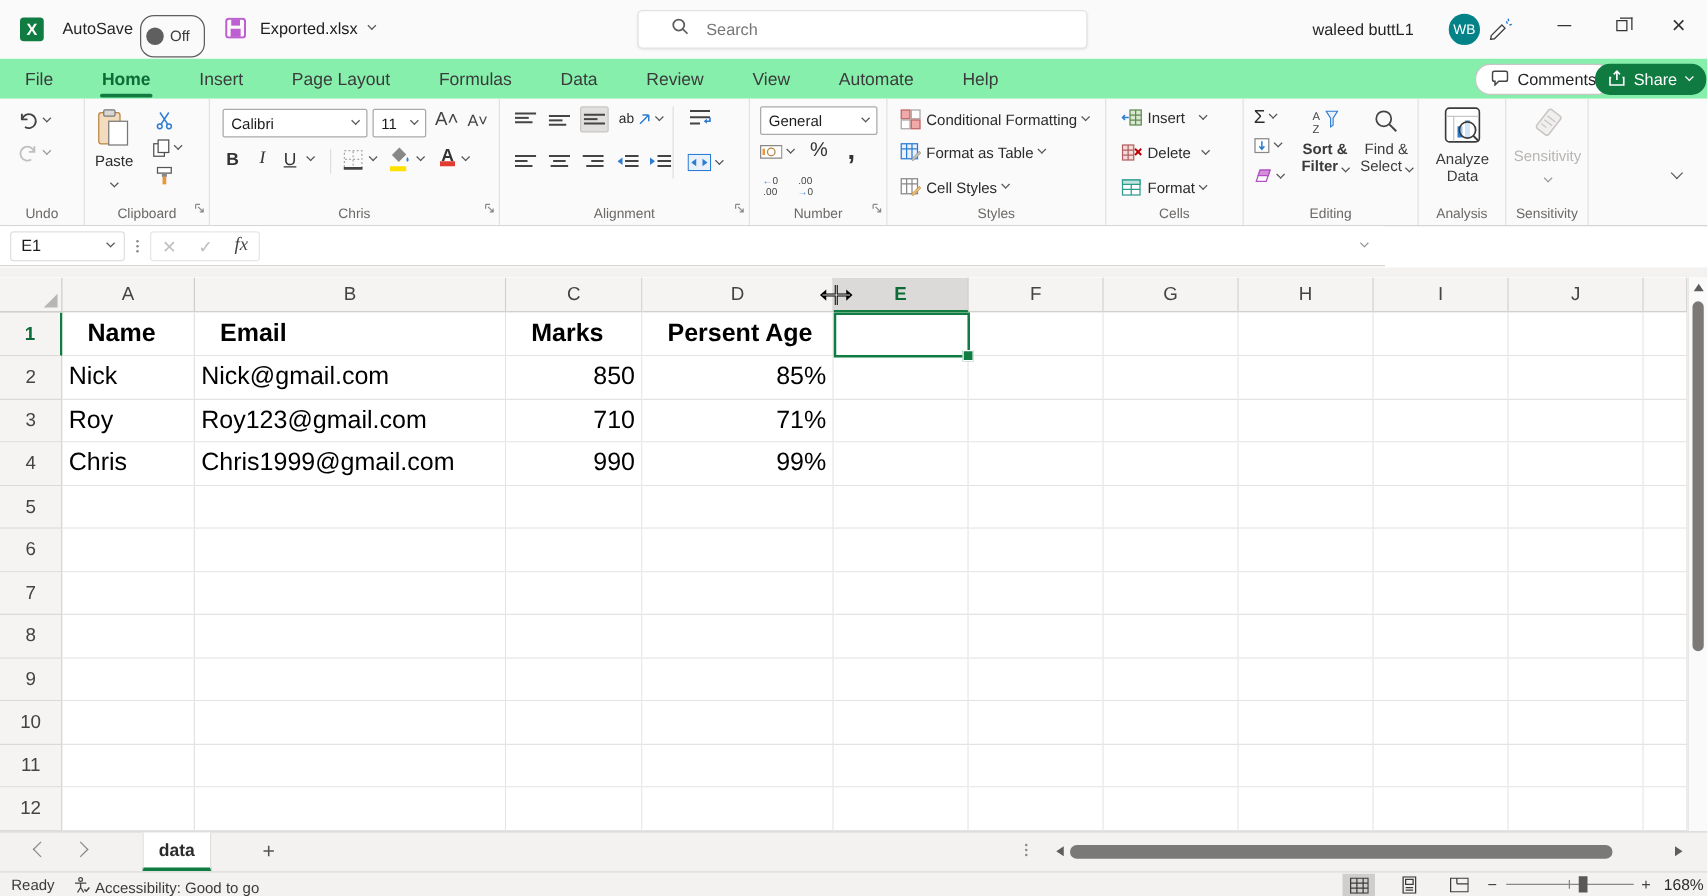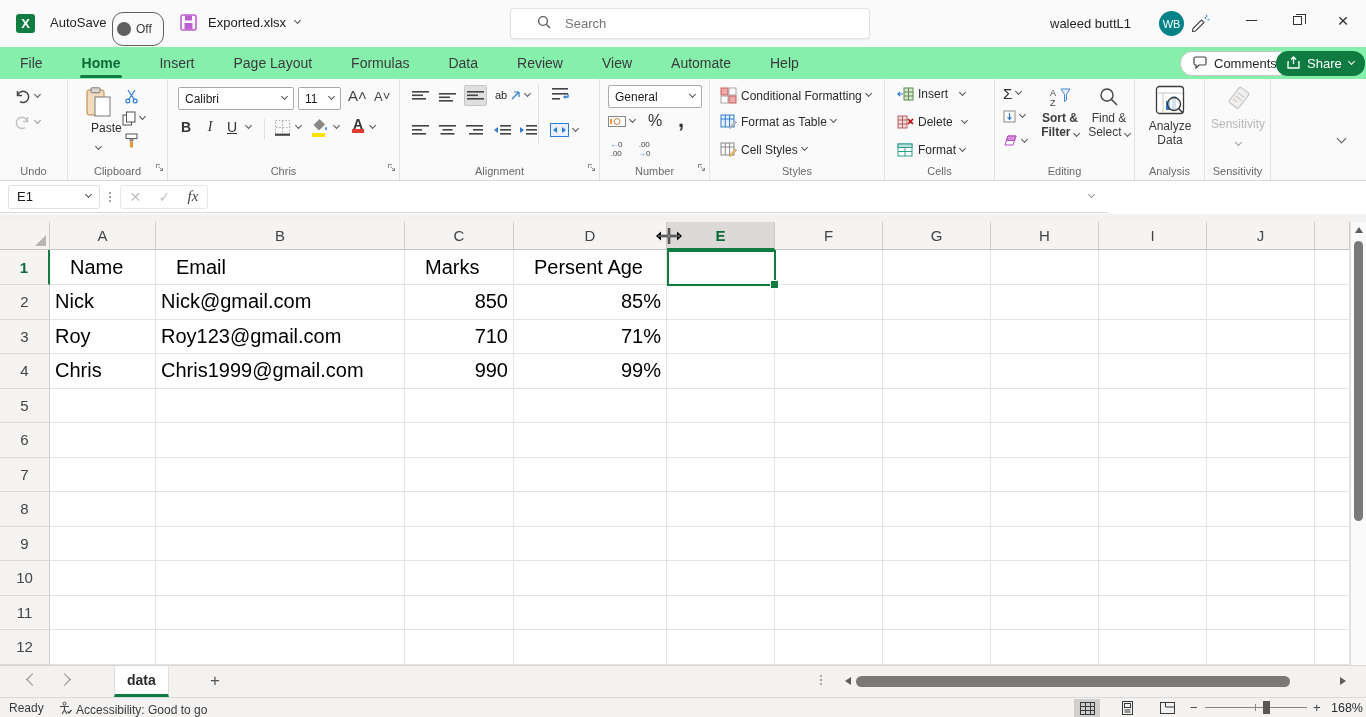--- a/index.html
+++ b/index.html
@@ -68,21 +68,21 @@
   .g-head{display:grid;grid-template-columns:var(--cols);height:28px;}
   .ch{background:#f5f4f3;border-right:1px solid #cfcdcb;border-bottom:1px solid #c6c4c2;display:flex;align-items:center;justify-content:center;font-size:15px;color:#444;}
   .ch.corner{position:relative;}
   .ch.corner:after{content:"";position:absolute;right:3px;bottom:3px;border-left:11px solid transparent;border-bottom:11px solid #b8b6b4;}
   .ch.selcol{background:#dbdad9;color:#0d6b38;border-bottom:2px solid #107c41;font-weight:700;}
   .gr{display:grid;grid-template-columns:var(--cols);height:34.5px;}
   .gr.r1{height:35px;}
   .rh{background:#f5f4f3;border-right:1px solid #cfcdcb;border-bottom:1px solid #dcdad8;display:flex;align-items:center;justify-content:center;font-size:15px;color:#444;}
   .rh.sel{color:#0d6b38;border-right:2px solid #107c41;font-weight:700;}
   .gc{background:#fff;border-right:1px solid #e4e3e2;border-bottom:1px solid #e4e3e2;font-size:20px;color:#000;padding:0 5px;display:flex;align-items:center;white-space:nowrap;overflow:hidden;}
-  .gc.b{font-weight:400;padding-left:20px;}
+  .gc.b{font-weight:700;padding-left:20px;}
   .gc.ar{justify-content:flex-end;}
   .selbox{position:absolute;left:667px;top:28px;width:109px;height:36px;border:2px solid #107c41;pointer-events:none;}
   .selbox:after{content:"";position:absolute;right:-5px;bottom:-5px;width:7px;height:7px;background:#107c41;border:1px solid #fff;}
   .resize-cursor{position:absolute;left:655px;top:4px;}
   
   .vscroll{position:absolute;left:1350px;top:222px;width:16px;height:443px;background:#fbfafa;border-left:1px solid #e4e2e0;}
   .vup{position:absolute;left:4px;top:5px;width:0;height:0;border-left:4px solid transparent;border-right:4px solid transparent;border-bottom:6px solid #5f5d5b;}
   .vthumb{position:absolute;left:3px;top:19px;width:9px;height:280px;background:#7b7977;border-radius:5px;}
   
   .sheetbar{position:absolute;left:0;top:665px;width:1366px;height:32px;background:#f3f2f1;border-top:1px solid #d8d6d4;}
@@ -210,21 +210,21 @@
     <div class="rg-label">Undo</div>
   </div>
 
   <div class="rg" style="left:68px;width:100px;">
     <div class="abs" style="left:8px;top:8px;text-align:center;">
       <svg width="26" height="30" viewBox="0 0 26 30">
           <rect x="1" y="3" width="17" height="25" rx="2" fill="#f3dcbe" stroke="#b98440"></rect>
           <rect x="5" y="0.8" width="9" height="5" rx="1" fill="#d9d7d5" stroke="#7a7875"></rect>
           <rect x="9" y="10" width="15" height="19" fill="#fff" stroke="#7a7875"></rect>
         </svg>
-      <div class="sbtn" style="justify-content:center;margin-left:15px;">
+      <div class="sbtn" style="justify-content:center;">
           <span>Paste</span>
         </div>
       <i class="cv cvs"></i>
     </div>
     <div class="abs" style="left:56px;top:10px;">
       <svg width="15" height="15" viewBox="0 0 15 15">
           <circle cx="3.8" cy="12" r="1.9" fill="none" stroke="#2b7cd3" stroke-width="1.2"></circle>
           <circle cx="11.2" cy="12" r="1.9" fill="none" stroke="#2b7cd3" stroke-width="1.2"></circle>
           <path d="M4.8 10.5 L11 1 M10.2 10.5 L4 1" stroke="#2b7cd3" stroke-width="1.2" fill="none"></path>
         </svg>

